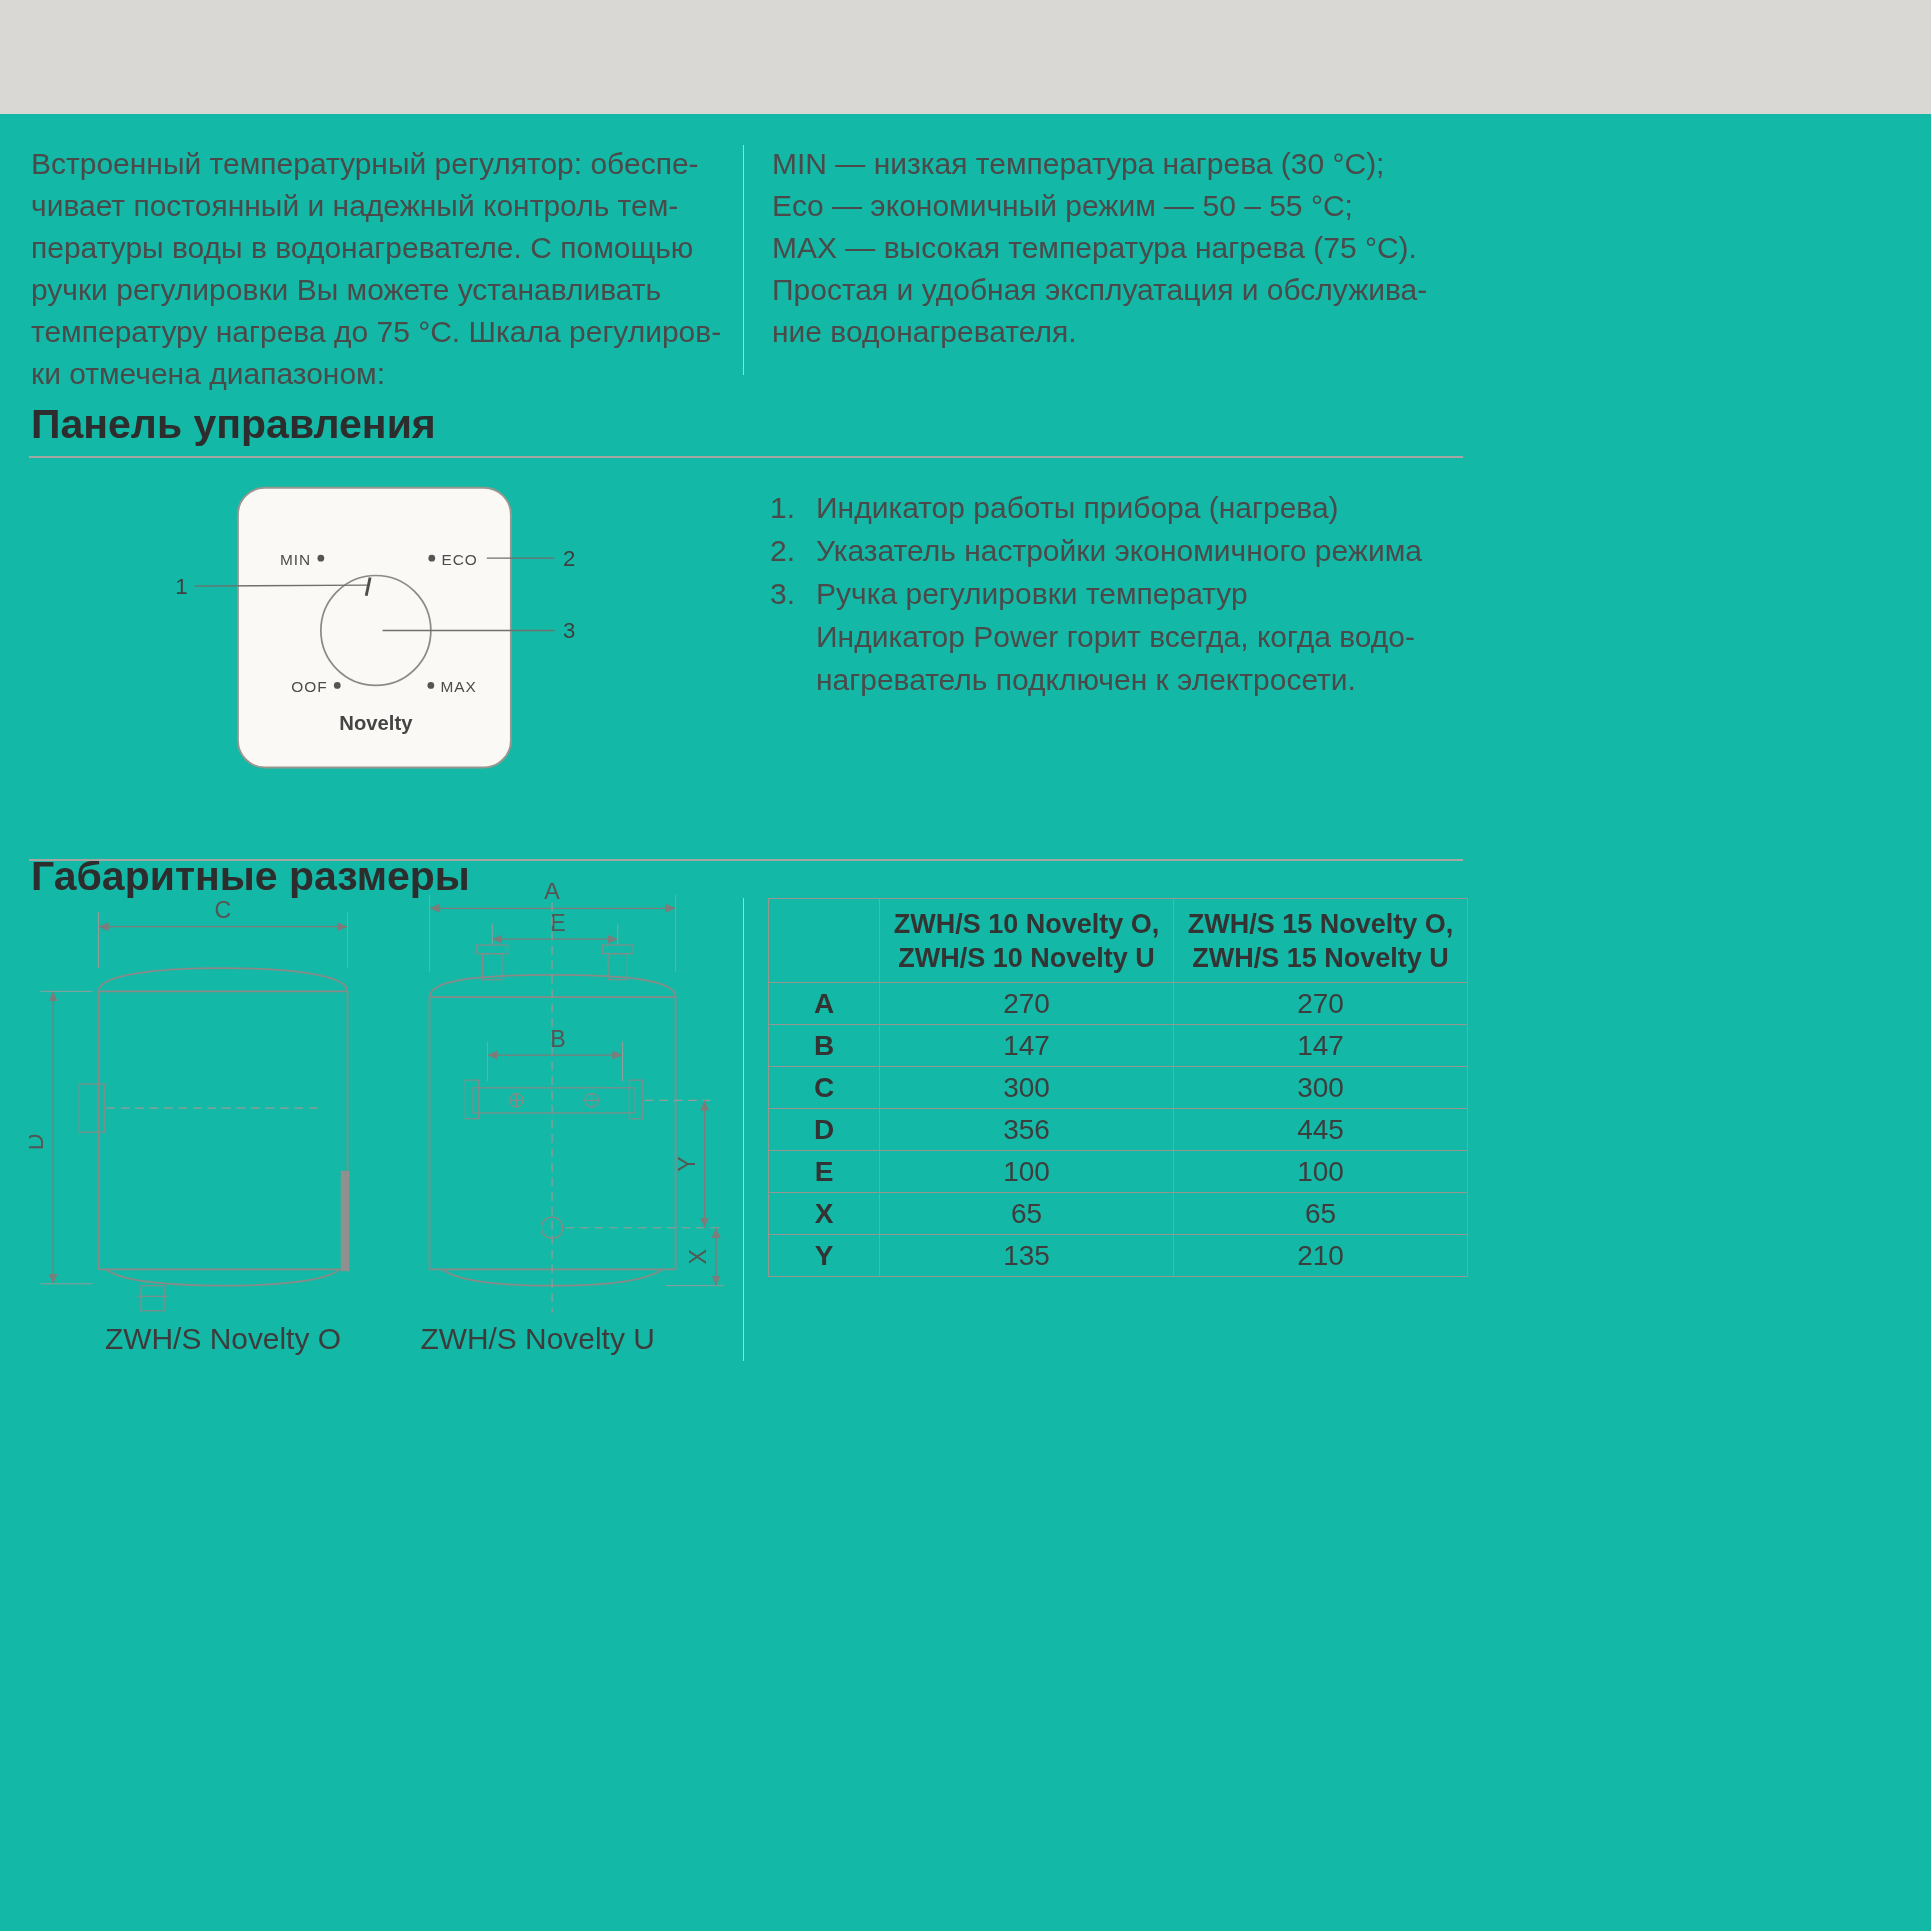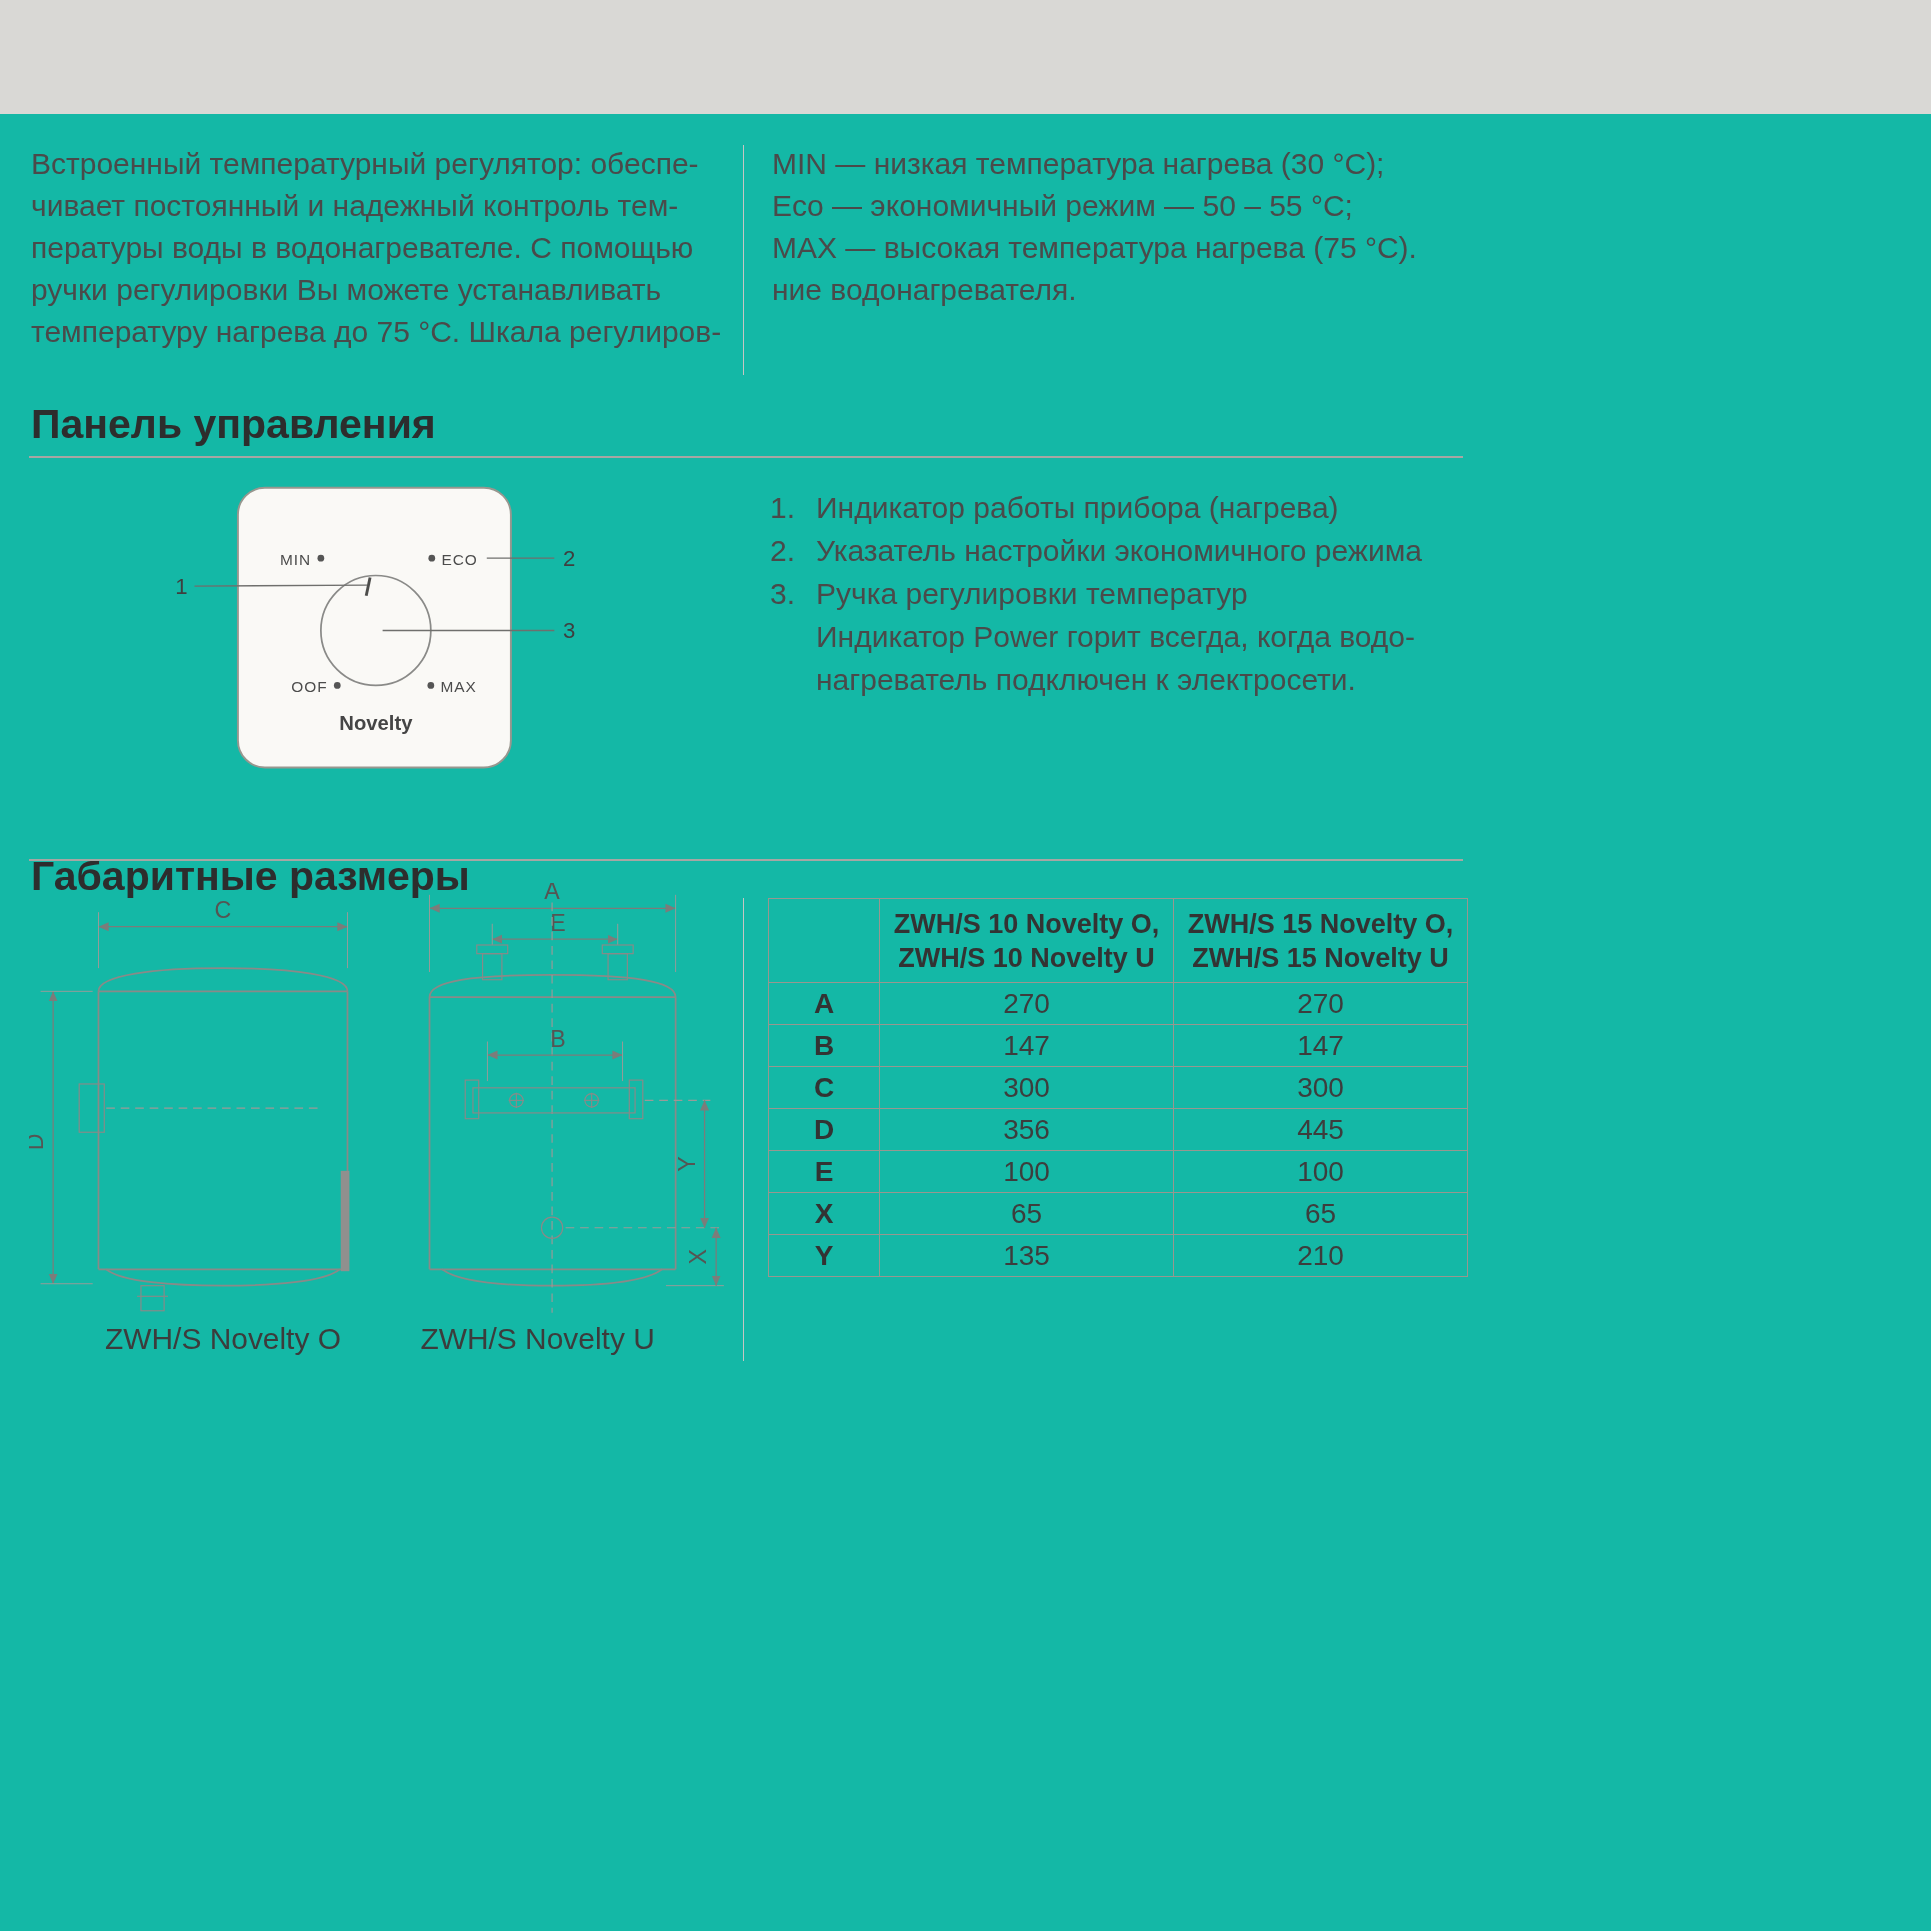--- a/index.html
+++ b/index.html
@@ -48,28 +48,30 @@
 <div class="page">
 
   <div class="abs top-band"></div>
 
   <div class="abs" style="left:31px; top:143px;">
     <div class="text-line">Встроенный температурный регулятор: обеспе-</div>
     <div class="text-line">чивает постоянный и надежный контроль тем-</div>
     <div class="text-line">пературы воды в водонагревателе. С помощью</div>
     <div class="text-line">ручки регулировки Вы можете устанавливать</div>
     <div class="text-line">температуру нагрева до 75 °C. Шкала регулиров-</div>
+    <div class="text-line">ки отмечена диапазоном:</div>
   </div>
 
   <div class="abs vdiv" style="left:743px; top:145px; height:230px;"></div>
 
   <div class="abs" style="left:772px; top:143px;">
     <div class="text-line">MIN — низкая температура нагрева (30 °C);</div>
     <div class="text-line">Eco — экономичный режим — 50 – 55 °C;</div>
     <div class="text-line">MAX — высокая температура нагрева (75 °C).</div>
+    <div class="text-line">Простая и удобная эксплуатация и обслужива-</div>
     <div class="text-line">ние водонагревателя.</div>
   </div>
 
   <div class="abs section-title" style="left:31px; top:401px;">Панель управления</div>
   <div class="abs hrule" style="top:456px;"></div>
 
   <svg class="abs" style="left:154px; top:478px;" width="463" height="304" viewBox="0 0 480 315">
     <rect x="87" y="10" width="283" height="290" rx="28" fill="#faf9f6" stroke="#98978f" stroke-width="2"></rect>
     <circle cx="230" cy="158" r="57" class="line" stroke-width="2"></circle>
     <line x1="224" y1="103" x2="220" y2="122" stroke="#4d4d4b" stroke-width="3"></line>

